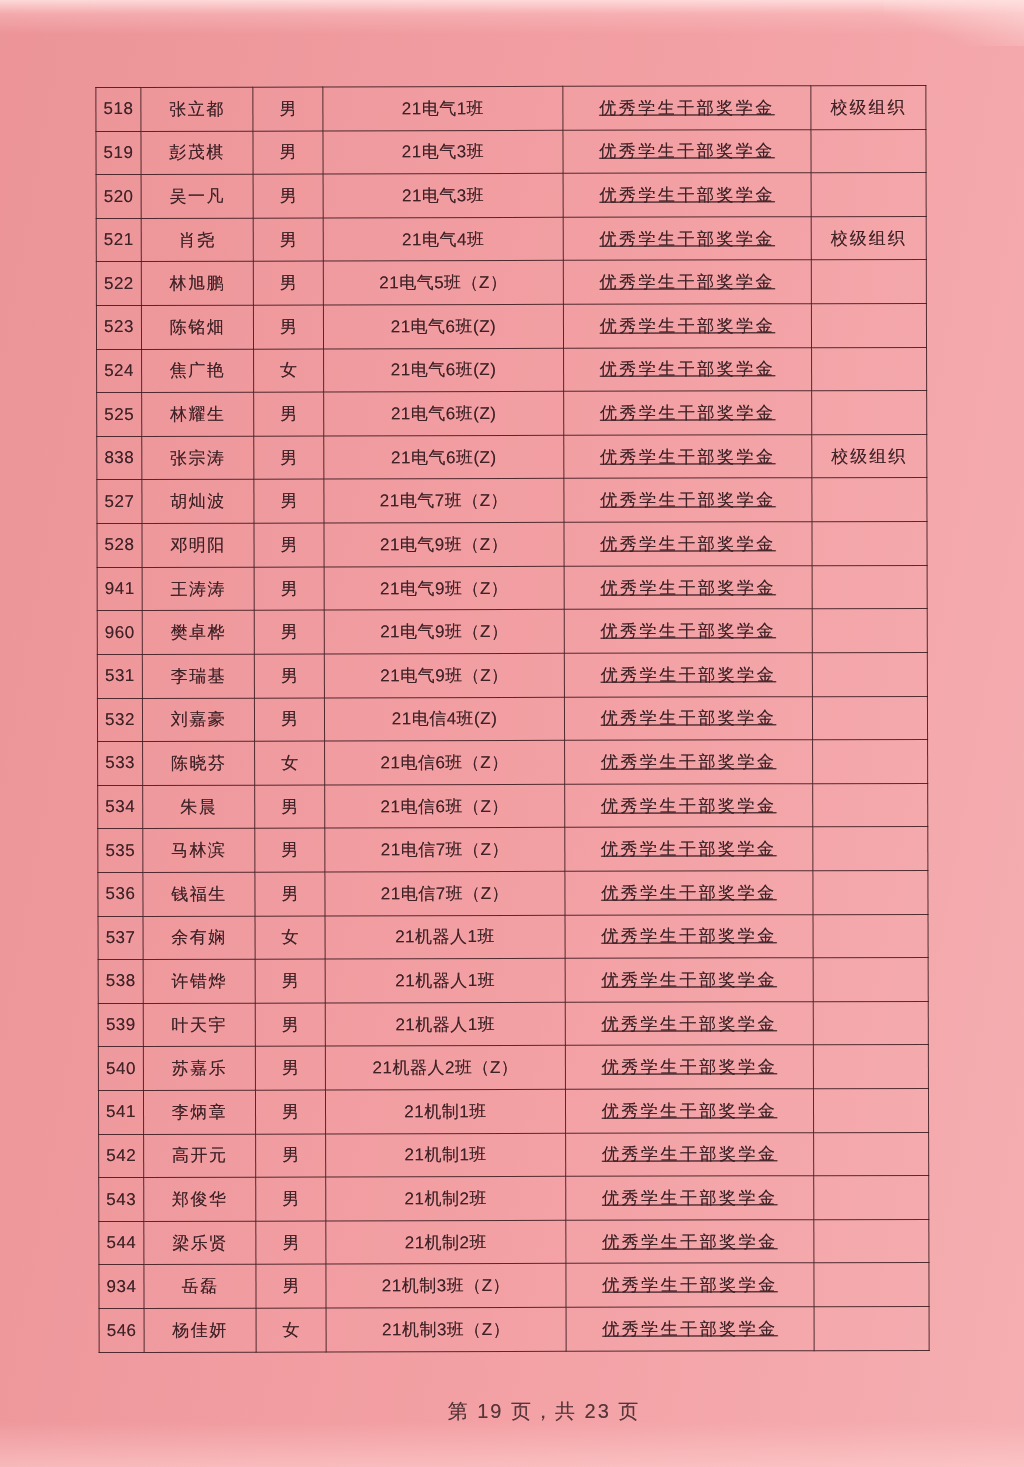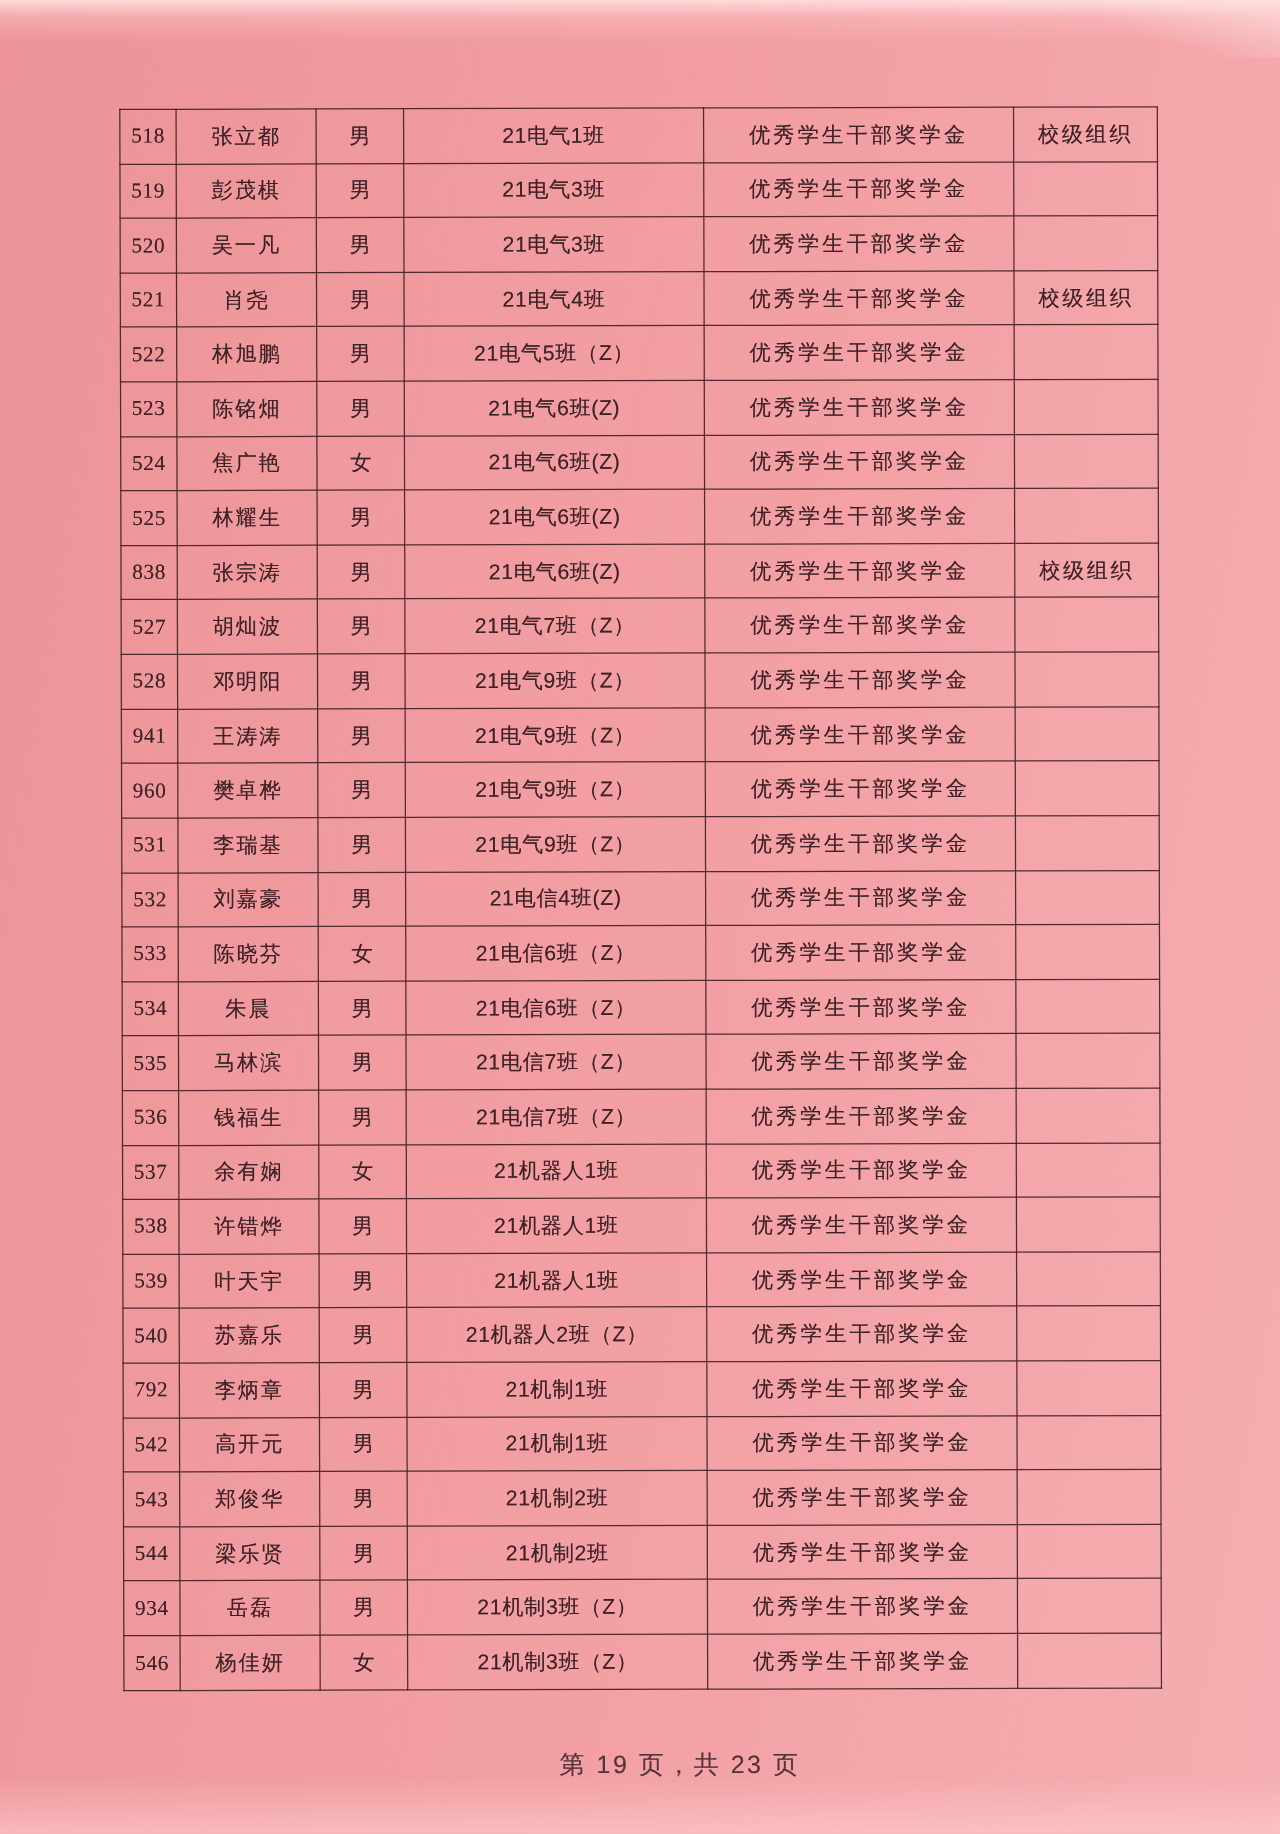--- a/index.html
+++ b/index.html
@@ -40,25 +40,25 @@
     border: 1.6px solid rgba(58,26,31,0.88);
     text-align: center;
     vertical-align: middle;
     color: #3e2227;
     font-size: 17px;
     padding: 0 2px;
     overflow: hidden;
     white-space: nowrap;
     text-shadow: 0 0 0.5px rgba(62,30,35,0.55);
   }
-  td.c-no    { font-size: 16.5px; letter-spacing: 0.5px; font-family: Liberation Serif, serif; }
+  td.c-no    { font-size: 16.5px; letter-spacing: 0.5px; }
   td.c-name  { font-size: 17.5px; letter-spacing: 1.5px; font-family: Liberation Serif, serif; }
   td.c-sex   { font-size: 17.5px; }
   td.c-class { font-size: 16.5px; letter-spacing: 0.5px; border-radius: 11px; }
-  td.c-award { font-size: 17.5px; letter-spacing: 2.5px; }
+  td.c-award { font-size: 17.5px; letter-spacing: 2.5px; text-decoration: underline; }
   td.c-org   { font-size: 17.5px; letter-spacing: 2px; }
   .page-footer {
     position: absolute;
     top: 1398px;
     left: 0;
     width: 100%;
     text-align: center;
     font-size: 20px;
     color: #553539;
     letter-spacing: 2px;
@@ -259,21 +259,21 @@
       </tr>
       <tr>
         <td class="c-no">540</td>
         <td class="c-name">苏嘉乐</td>
         <td class="c-sex">男</td>
         <td class="c-class">21机器人2班（Z）</td>
         <td class="c-award">优秀学生干部奖学金</td>
         <td class="c-org"></td>
       </tr>
       <tr>
-        <td class="c-no">792</td>
+        <td class="c-no">541</td>
         <td class="c-name">李炳章</td>
         <td class="c-sex">男</td>
         <td class="c-class">21机制1班</td>
         <td class="c-award">优秀学生干部奖学金</td>
         <td class="c-org"></td>
       </tr>
       <tr>
         <td class="c-no">542</td>
         <td class="c-name">高开元</td>
         <td class="c-sex">男</td>

